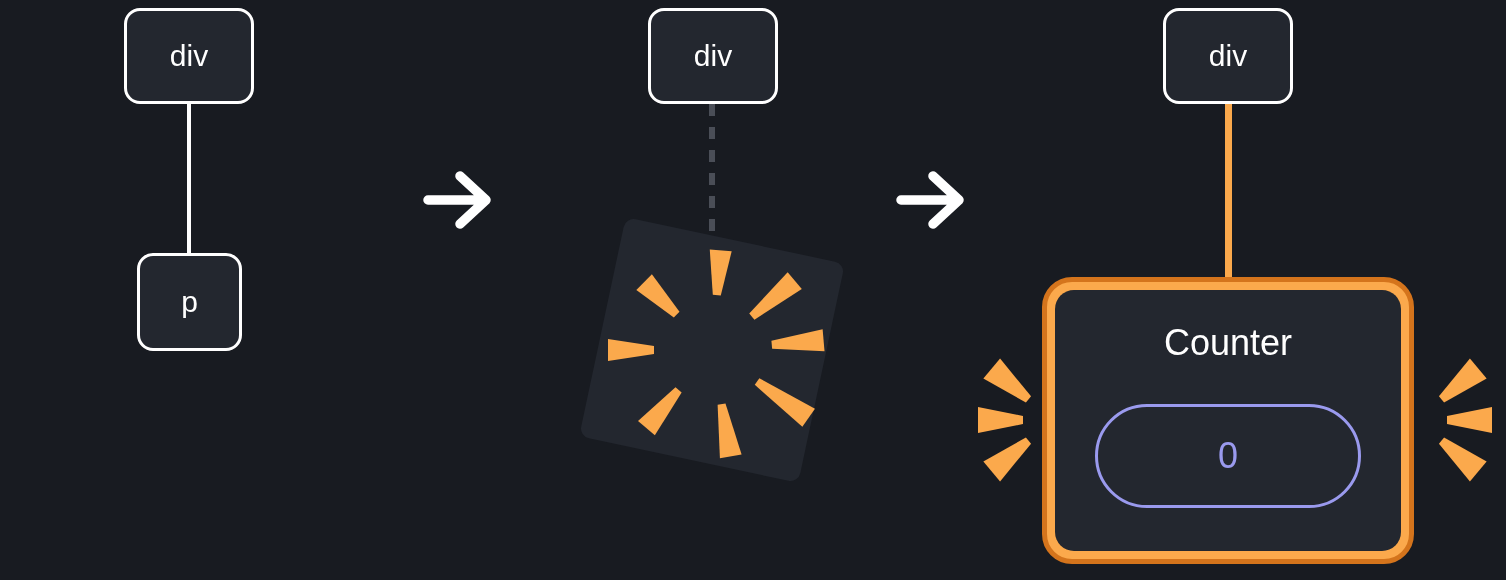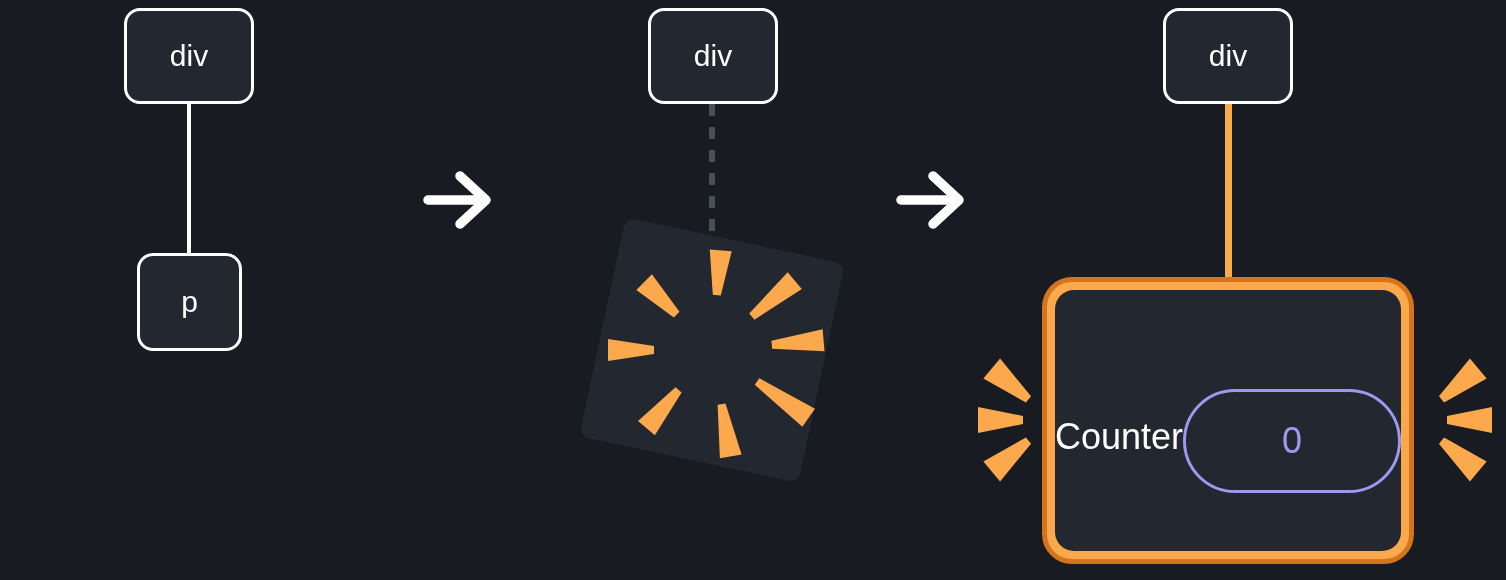--- a/index.html
+++ b/index.html
@@ -69,21 +69,21 @@
     box-sizing:border-box;
     background:var(--frame-orange);
     border:5px solid var(--frame-orange-dark);
     border-radius:30px;
     padding:8px;
   }
   .counter-inner{
     width:100%;height:100%;box-sizing:border-box;
     background:var(--node-fill);
     border-radius:19px;
-    display:flex;flex-direction:row;align-items:center;
+    display:flex;flex-direction:column;align-items:center;
   }
   .counter-title{
     color:var(--node-text);font-size:36px;line-height:42px;margin-top:32px;
   }
   .state-pill{
     margin-top:40px;width:266px;height:104px;box-sizing:border-box;
     border:3px solid var(--state-lavender);
     border-radius:60px;
     display:flex;overflow:hidden;
     color:var(--state-lavender);font-size:36px;

